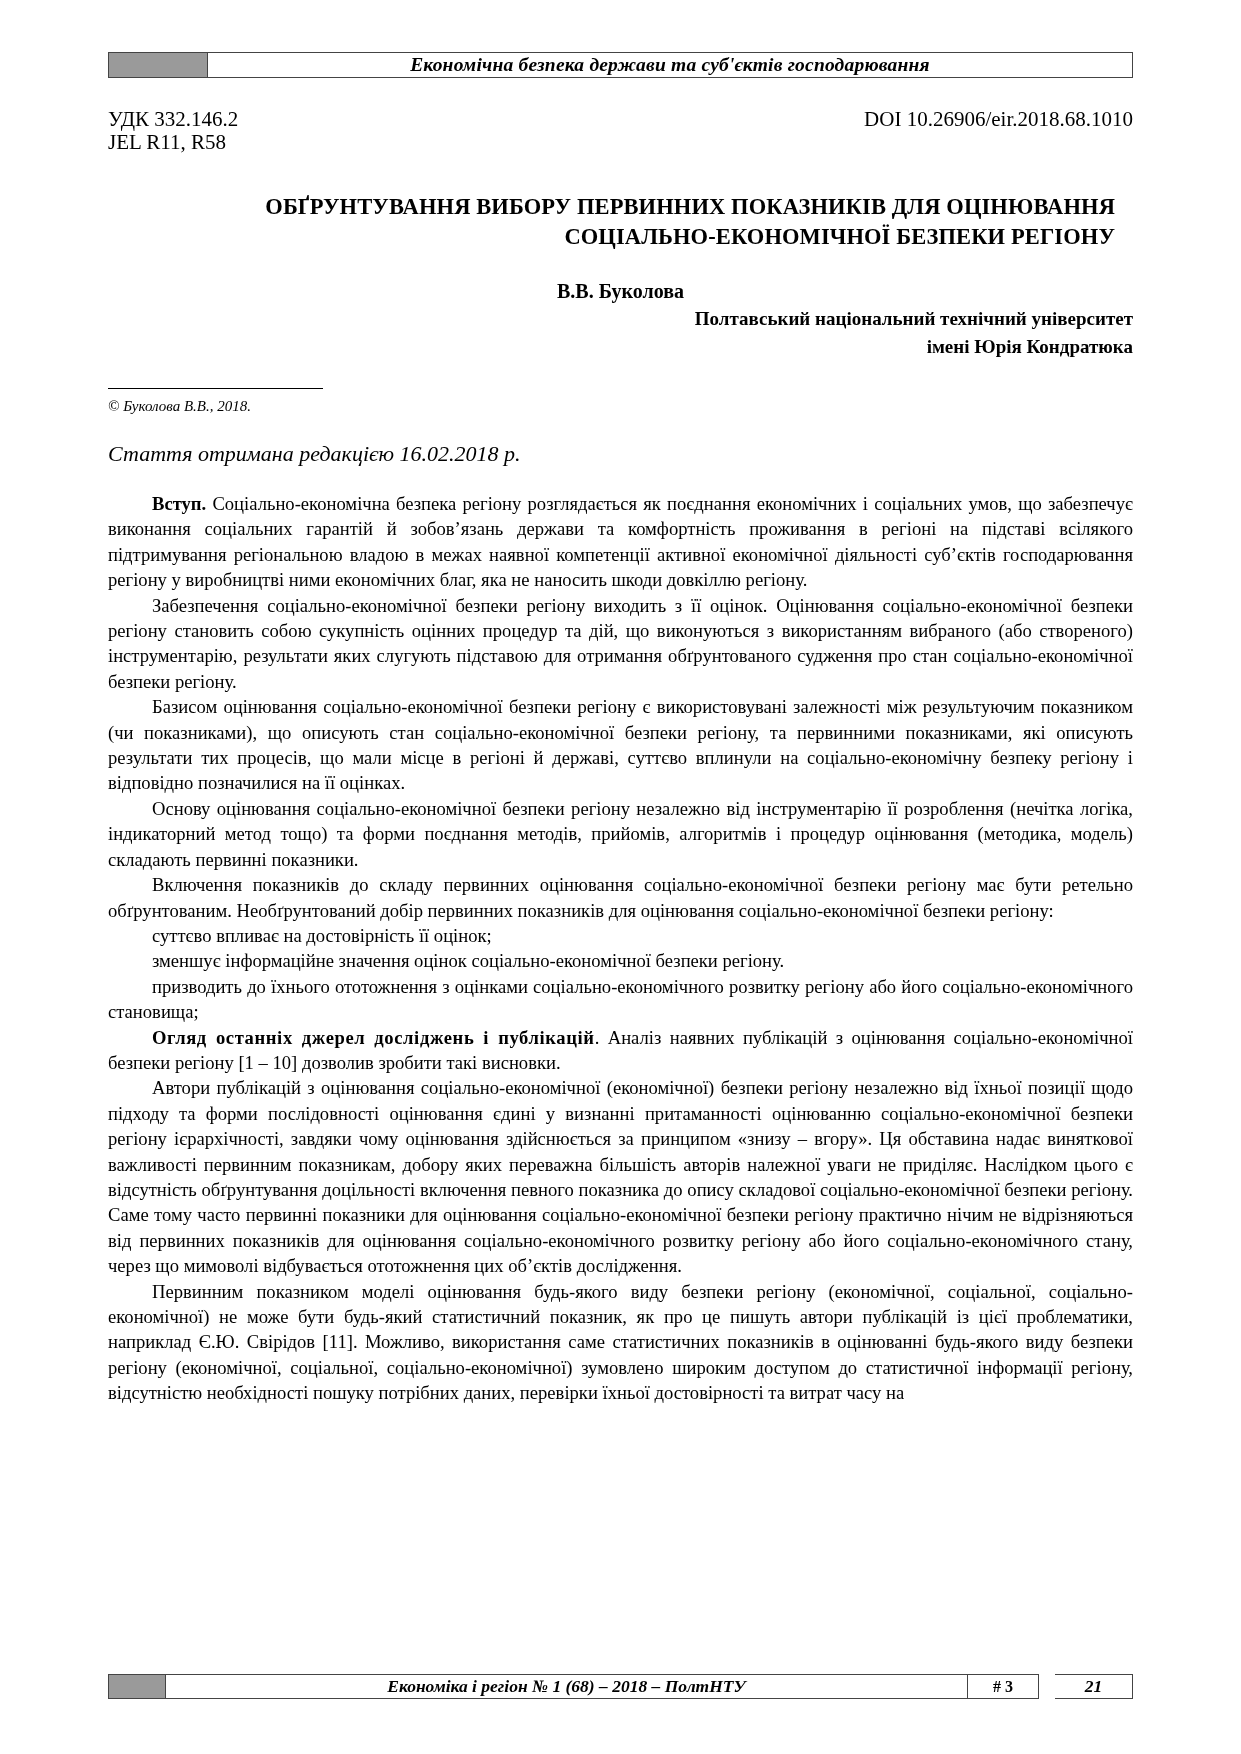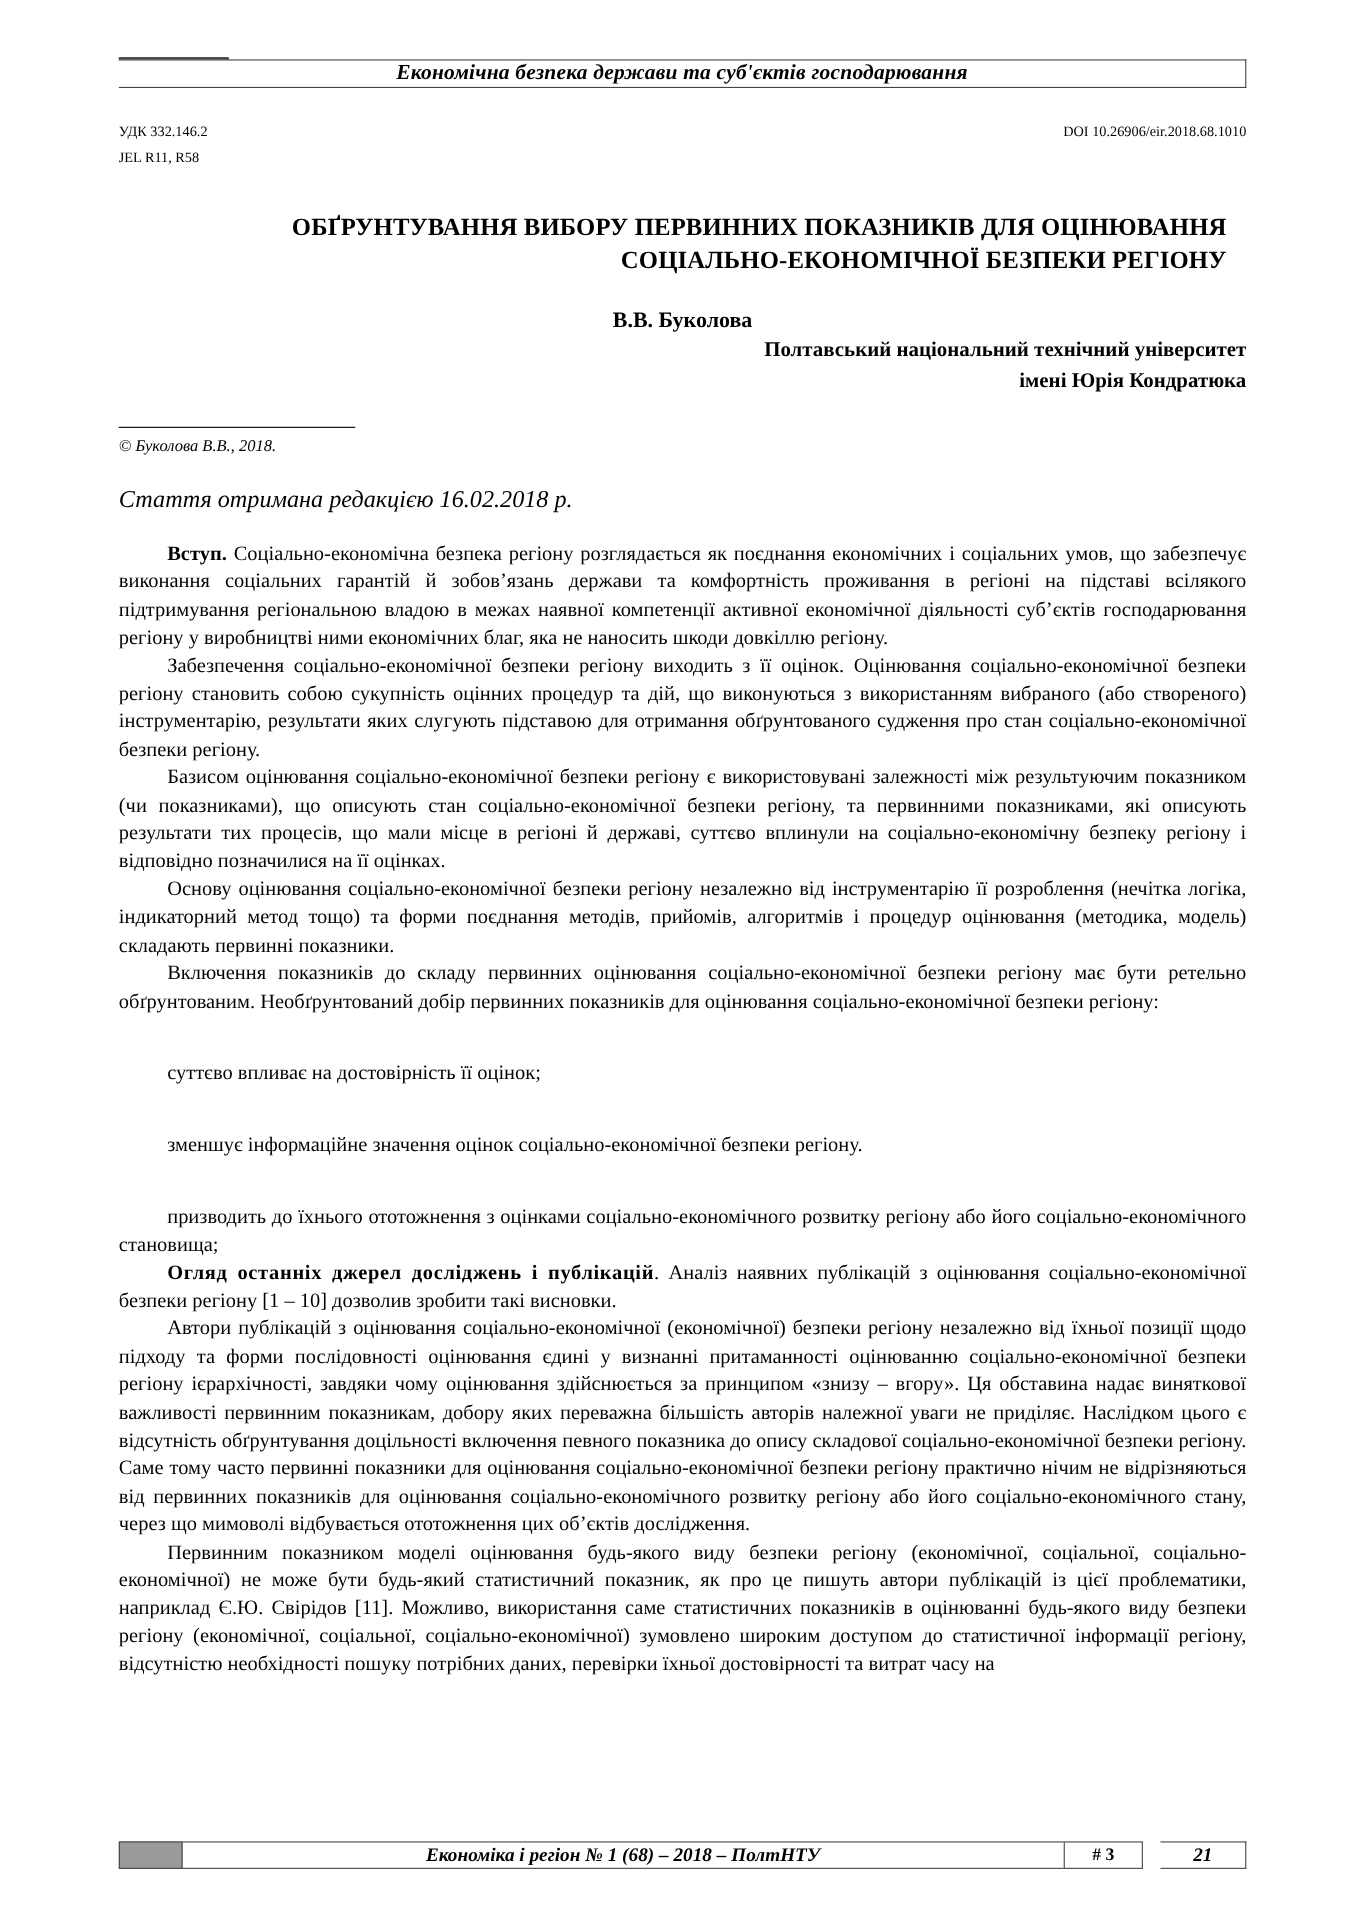--- a/index.html
+++ b/index.html
@@ -21,21 +21,20 @@
     padding: 52px 108px 40px 108px;
     position: relative;
   }
 
   
   .runhead {
     display: flex;
     align-items: stretch;
     height: 26px;
     margin-bottom: 30px;
-    flex-direction: column;
   }
   .runhead-bar {
     width: 100px;
     background: #9a9a9a;
     border: 1px solid #444;
     box-sizing: border-box;
   }
   .runhead-title {
     flex: 1;
     border: 1px solid #444;
@@ -46,21 +45,21 @@
     font-style: italic;
     font-size: 19.5px;
     line-height: 24px;
     letter-spacing: 0.2px;
   }
 
   
   .idline {
     display: flex;
     justify-content: space-between;
-    font-size: 13px;
+    font-size: 21px;
     line-height: 23px;
   }
   .idline .left { text-align: left; }
   .idline .right { text-align: right; }
 
   
   h1.article-title {
     font-size: 22.5px;
     font-weight: bold;
     text-align: right;
@@ -109,21 +108,20 @@
     line-height: 25.4px;
     text-align: justify;
     text-justify: inter-word;
   }
   .body-text p {
     margin: 0;
     text-indent: 44px;
   }
   .body-text p.sub {
     text-indent: 44px;
-    margin-top: 40px;
   }
   .lead {
     font-weight: bold;
     margin-top: 47px;
   }
   .spaced {
     letter-spacing: 0.6px;
   }
 
   

